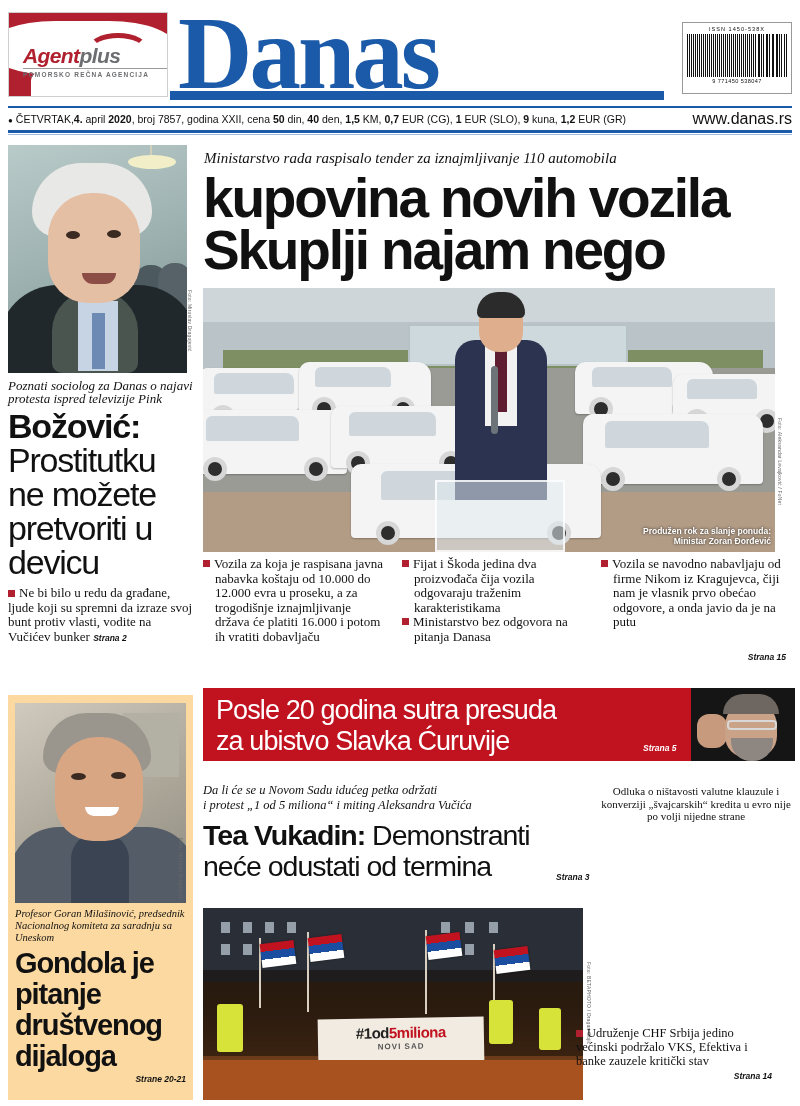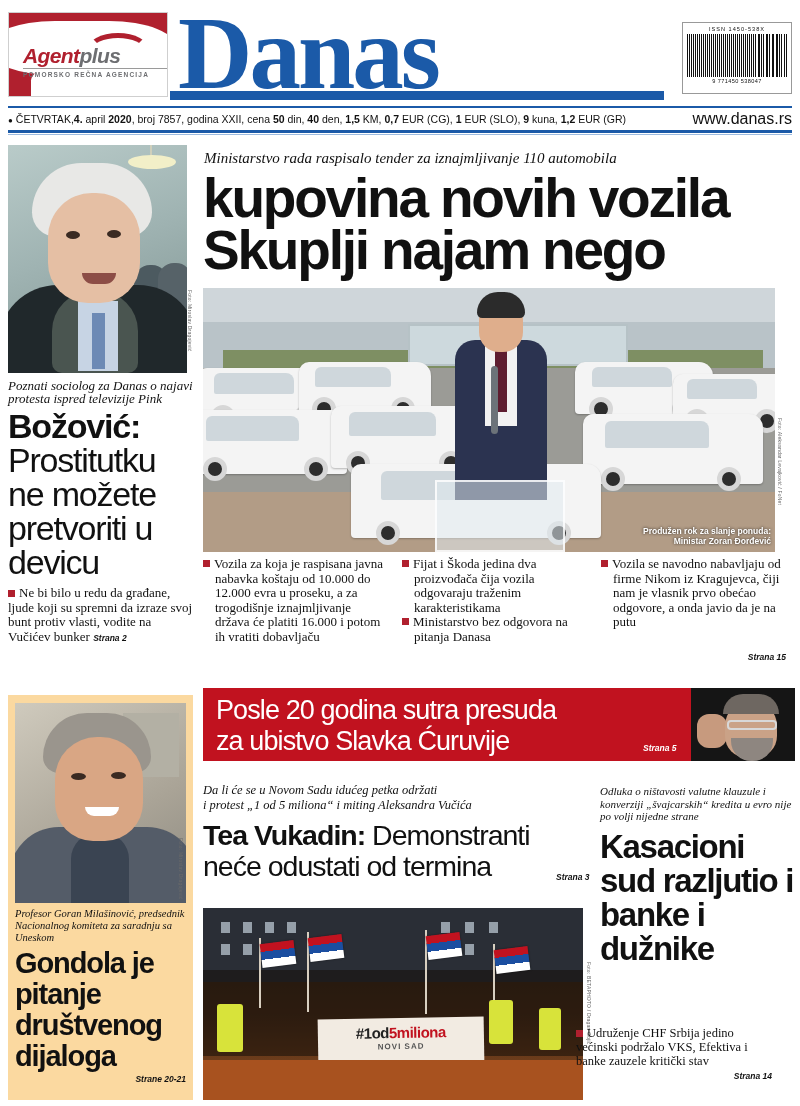--- a/index.html
+++ b/index.html
@@ -207,22 +207,22 @@
     font-style:italic; font-weight:bold; font-size:8.5px; color:#111;
   }
   .photo-protest{
     position:absolute; left:203px; top:908px; width:380px; height:192px;
     overflow:hidden; background:#2b1a12;
   }
 
   
   .kas-kicker{
     position:absolute; left:600px; top:785px; width:192px;
-    font-family:"Liberation Serif", serif; font-style:italic; font-size:11px;
-    line-height:12.5px; color:#111;
+    font-family:"Liberation Serif", serif; font-size:11px;
+    line-height:12.5px; color:#111;text-align:center;
   }
   .kas-head{
     position:absolute; left:600px; top:830px; width:196px;
     font-weight:bold; font-size:33px; line-height:34px; letter-spacing:-1.3px; color:#111;
   }
   .kas-bul{
     position:absolute; left:576px; top:1026px; width:196px;
     font-family:"Liberation Serif", serif; font-size:12.5px; line-height:14px; color:#111;
   }
   .kas-bul .sq{ display:inline-block; width:7px; height:7px; background:#b0202e; margin-right:4px; }
@@ -613,21 +613,20 @@
 
     <div class="ph pr-banner">
       <div class="pr-ban-t1"><span>#1od</span><span class="r">5</span><span class="r">miliona</span></div>
       <div class="pr-ban-t2">NOVI SAD</div>
     </div>
     <div class="ph pr-ground"></div>
   </div>
   <div class="vcredit" style="left:586px; top:962px;">Foto: BETAPHOTO / Dragan Gojić</div>
 
   <div class="kas-kicker">Odluka o ništavosti valutne klauzule i konverziji „švajcarskih“ kredita u evro nije po volji nijedne strane</div>
-  <div class="kas-head">Kasacioni sud razljutio i banke i dužnike</div>
   <div class="kas-bul">
     <span class="sq"></span><span>Udruženje CHF Srbija jedino većinski podržalo VKS, Efektiva i banke zauzele kritički stav</span>
     <span class="pageref kas-page">Strana 14</span>
   </div>
 
   <div class="gondola">
     <div class="photo photo-milas">
       <div class="ph ml-bg"></div>
       <div class="ph ml-win"></div>
       <div class="ph ml-hair"></div>

